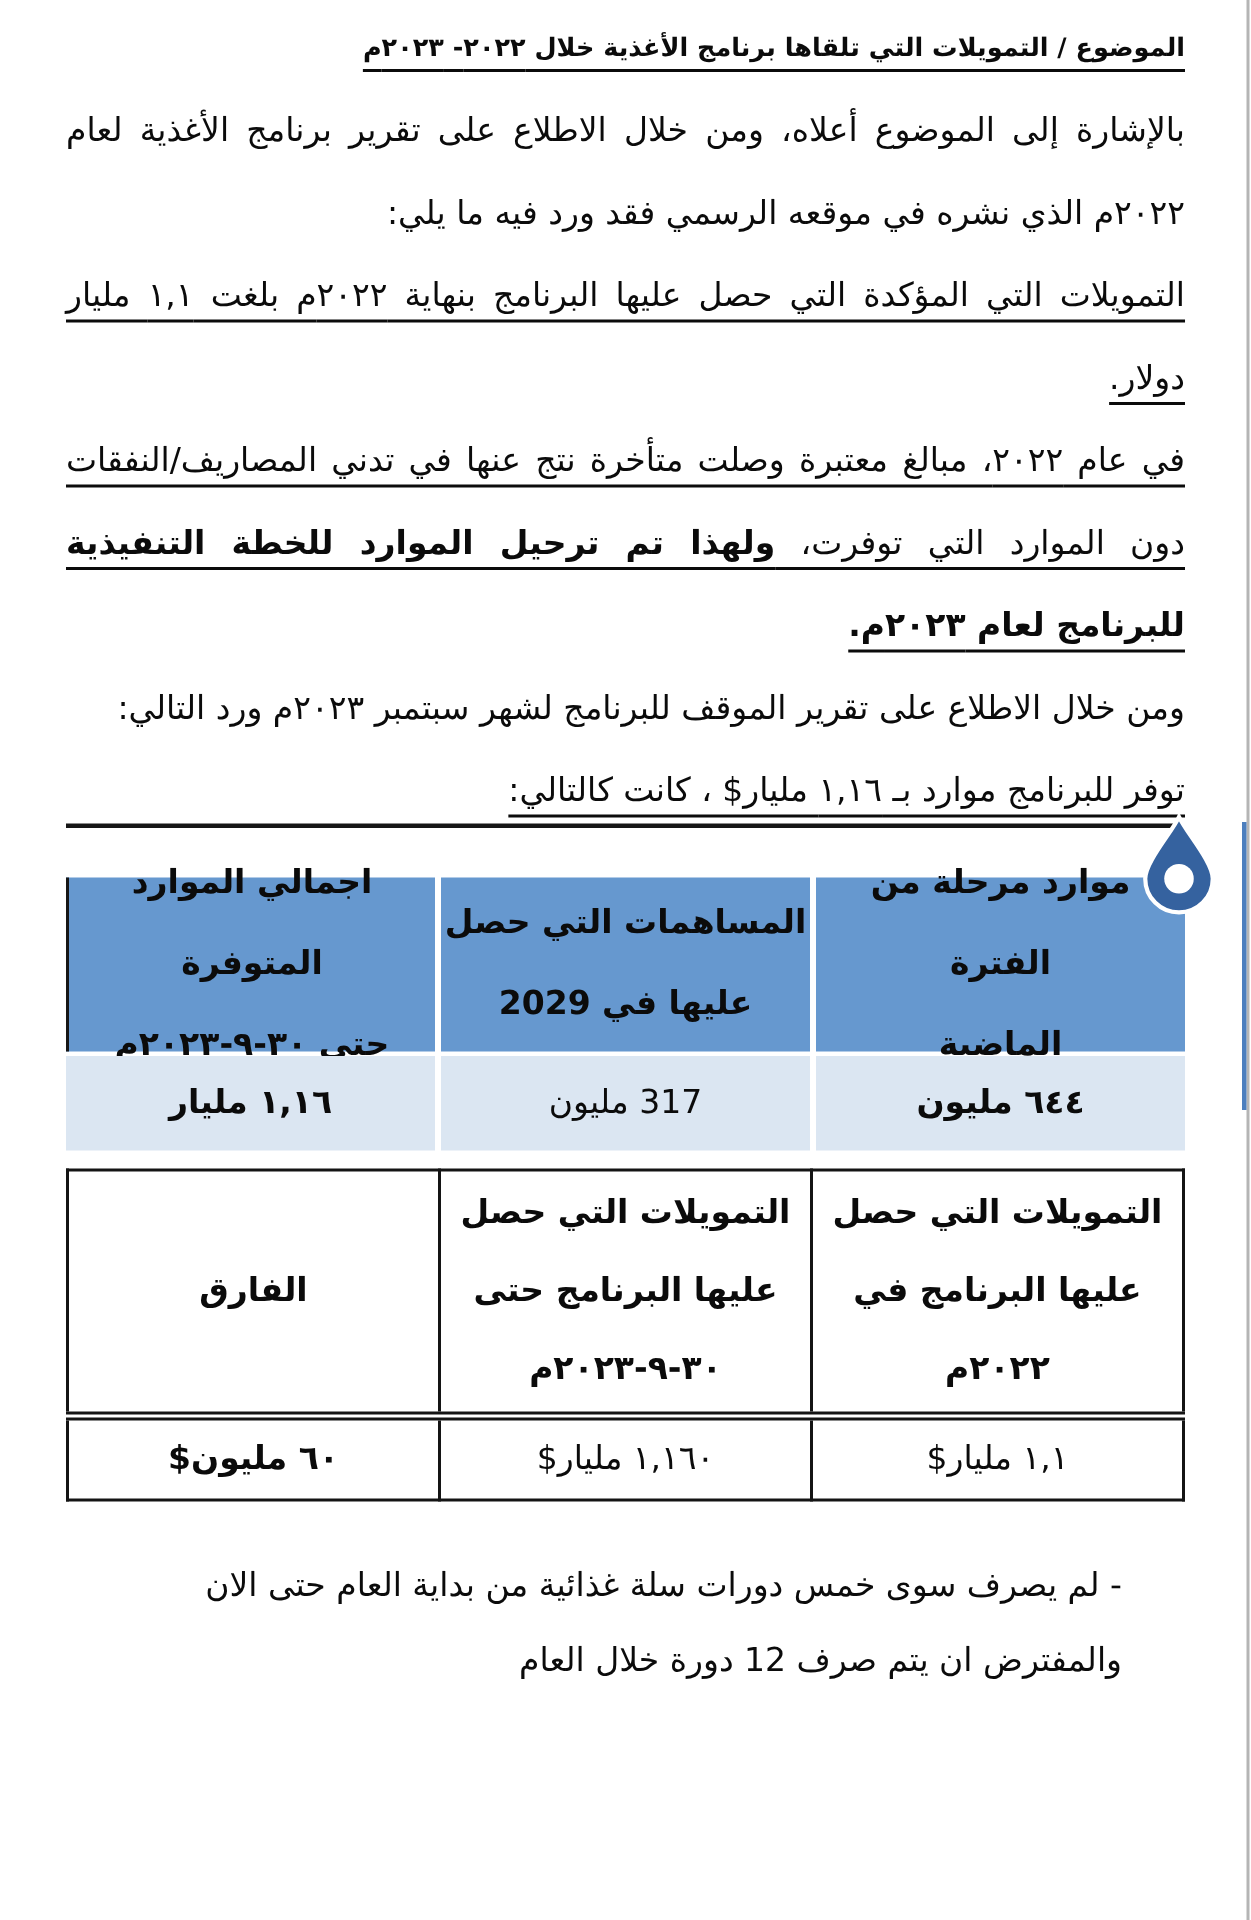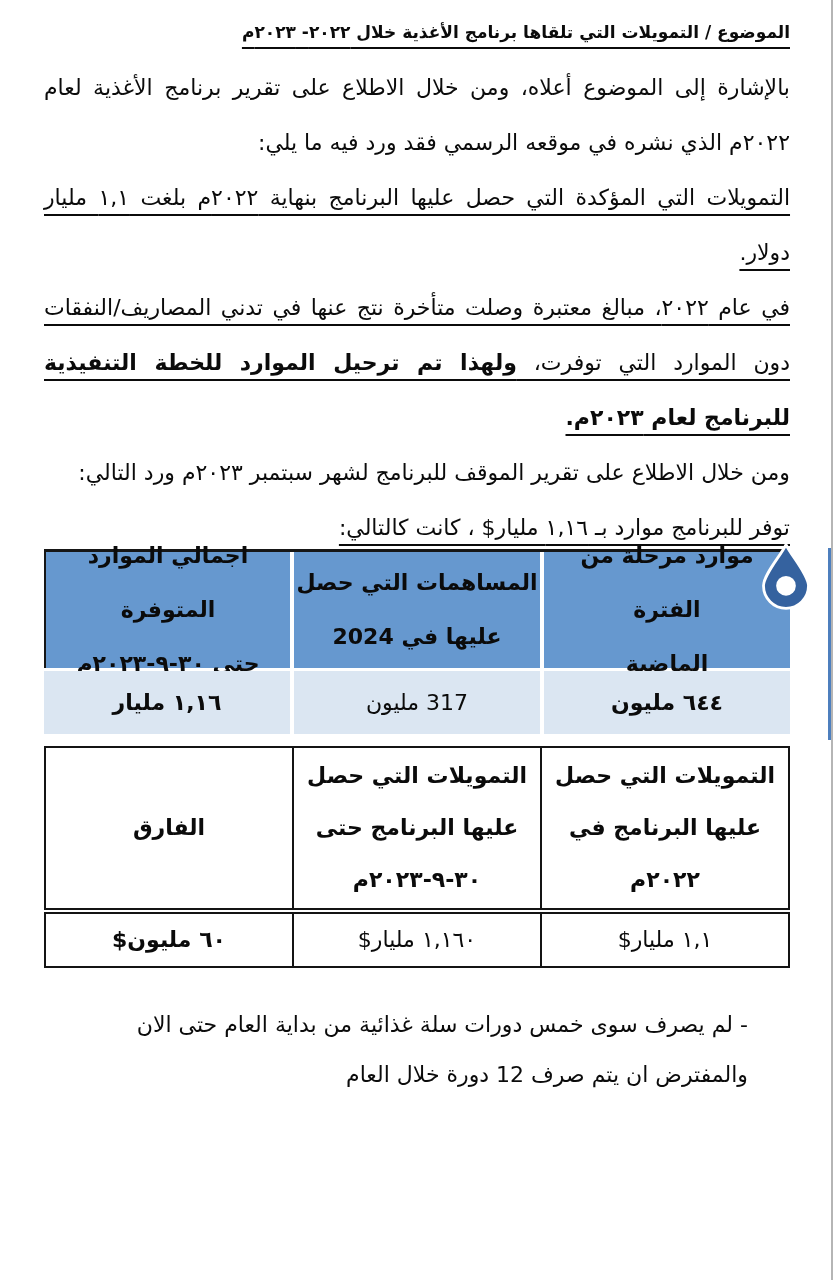--- a/index.html
+++ b/index.html
@@ -41,20 +41,21 @@
   }
   .t1 .hcell{
     background:#6698cf;
     font-weight:bold;
     font-size:22px;
     line-height:54px;
     height:116px;
     display:flex;align-items:center;justify-content:center;
     text-align:center;
     white-space:pre-line;
+    margin-top:33px;
   }
   .t1 .hcell.last{border-left:2px solid #161616;}
   .t1 .dcell{
     background:#dbe6f2;
     font-size:22px;
     height:63px;line-height:63px;
     text-align:center;
   }
   .t1 .dcell.b{font-weight:bold;}
 
@@ -122,21 +123,21 @@
   <p class="body"><span class="u">في عام ٢٠٢٢، مبالغ معتبرة وصلت متأخرة نتج عنها في تدني المصاريف/النفقات دون الموارد التي توفرت، </span><span class="u b">ولهذا تم ترحيل الموارد للخطة التنفيذية للبرنامج لعام ٢٠٢٣م.</span></p>
 
   <p class="body">ومن خلال الاطلاع على تقرير الموقف للبرنامج لشهر سبتمبر ٢٠٢٣م ورد التالي:</p>
 
   <p class="body"><span class="u">توفر للبرنامج موارد بـ ١,١٦ مليار$ ، كانت كالتالي:</span></p>
 
   <div class="t1">
     <div class="hcell">موارد مرحلة من الفترة
 الماضية</div>
     <div class="hcell">المساهمات التي حصل
-عليها في 2024</div>
+عليها في 2029</div>
     <div class="hcell last">اجمالي الموارد المتوفرة
 حتى ٣٠-٩-٢٠٢٣م</div>
     <div class="dcell b">٦٤٤ مليون</div>
     <div class="dcell">317 مليون</div>
     <div class="dcell b">١,١٦ مليار</div>
   </div>
 
 
   <table class="t2">
     <tbody>

